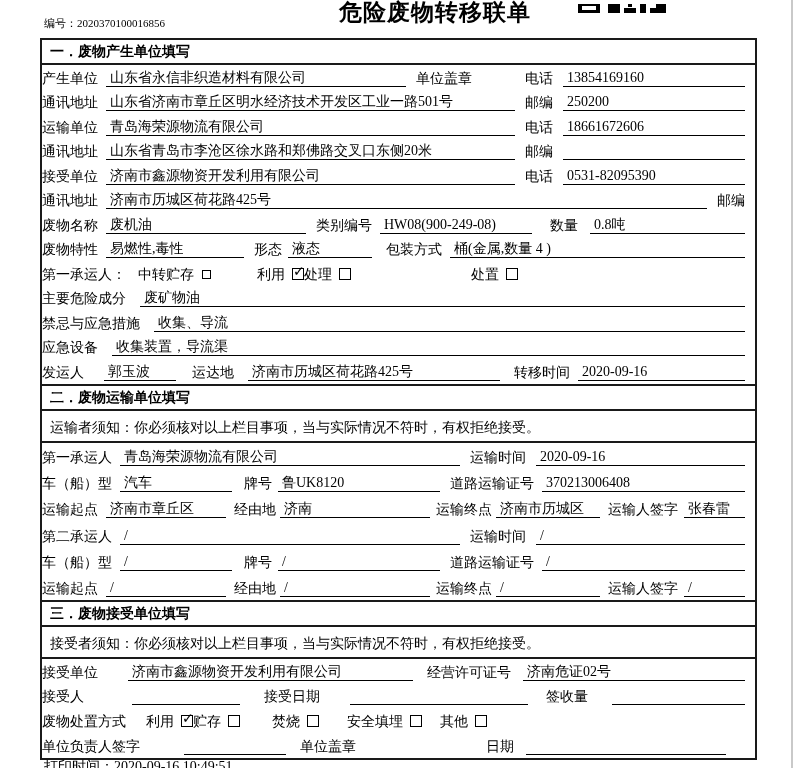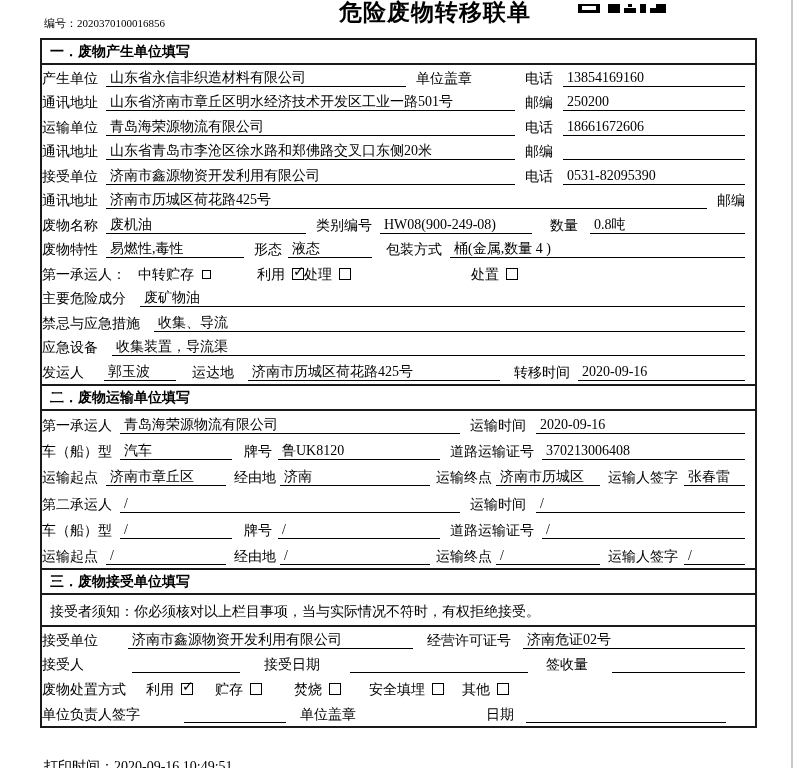--- a/index.html
+++ b/index.html
@@ -38,21 +38,21 @@
     margin-left:7px; position:relative; top:1px; box-sizing:border-box; vertical-align:baseline;
   }
   .cb-sm { width:9px; height:9px; border:1px solid #000; margin-left:8px; top:0; }
   .cb[data-checked="true"]::after {
     content:"\2713"; position:absolute; top:-6px; left:0px;
     font-size:14px; font-weight:bold; font-family:"DejaVu Sans",sans-serif;
   }
   .footer { position:absolute; left:44px; top:752px; white-space:nowrap;margin-top:6px; }
   .ml4{margin-left:4px}.ml6{margin-left:6px}.ml8{margin-left:8px}.ml10{margin-left:10px}
   .ml12{margin-left:12px}.ml14{margin-left:14px}.ml16{margin-left:16px}.ml18{margin-left:18px}
-  .ml20{margin-left:20px}.ml22{margin-left:22px}.ml24{margin-left:24px}.ml28{margin-left:28px}
+  .ml20{margin-left:20px}.ml22{}.ml24{margin-left:24px}.ml28{margin-left:28px}
   .ml30{margin-left:30px}.ml32{margin-left:32px}.ml44{margin-left:44px}.ml46{margin-left:46px}
   .ml48{margin-left:48px}.ml80{}.ml120{margin-left:120px}.ml130{margin-left:130px}
   .mr10{margin-right:10px}
 </style>
 </head>
 <body>
 
 <div class="page">
   <div class="page-edge"></div>
 
@@ -175,20 +175,23 @@
         <span class="val ctr ml20" style="width:72px">郭玉波</span>
         <span class="lbl ml16">运达地</span>
         <span class="val ml14" style="width:252px">济南市历城区荷花路425号</span>
         <span class="lbl ml14">转移时间</span>
         <span class="val vflex ml8">2020-09-16</span>
       </div>
     </div>
 
     <div class="sec2">
       <div class="sec-title">二．废物运输单位填写</div>
+      <div class="notice">
+        <span>运输者须知：</span><span>你必须核对以上栏目事项，当与实际情况不符时，有权拒绝接受。</span>
+      </div>
 
       <div class="row s2row">
         <span class="lbl">第一承运人</span>
         <span class="val ml8" style="width:340px">青岛海荣源物流有限公司</span>
         <span class="lbl ml10">运输时间</span>
         <span class="val vflex ml10">2020-09-16</span>
       </div>
 
       <div class="row s2row">
         <span class="lbl">车（船）型</span>

